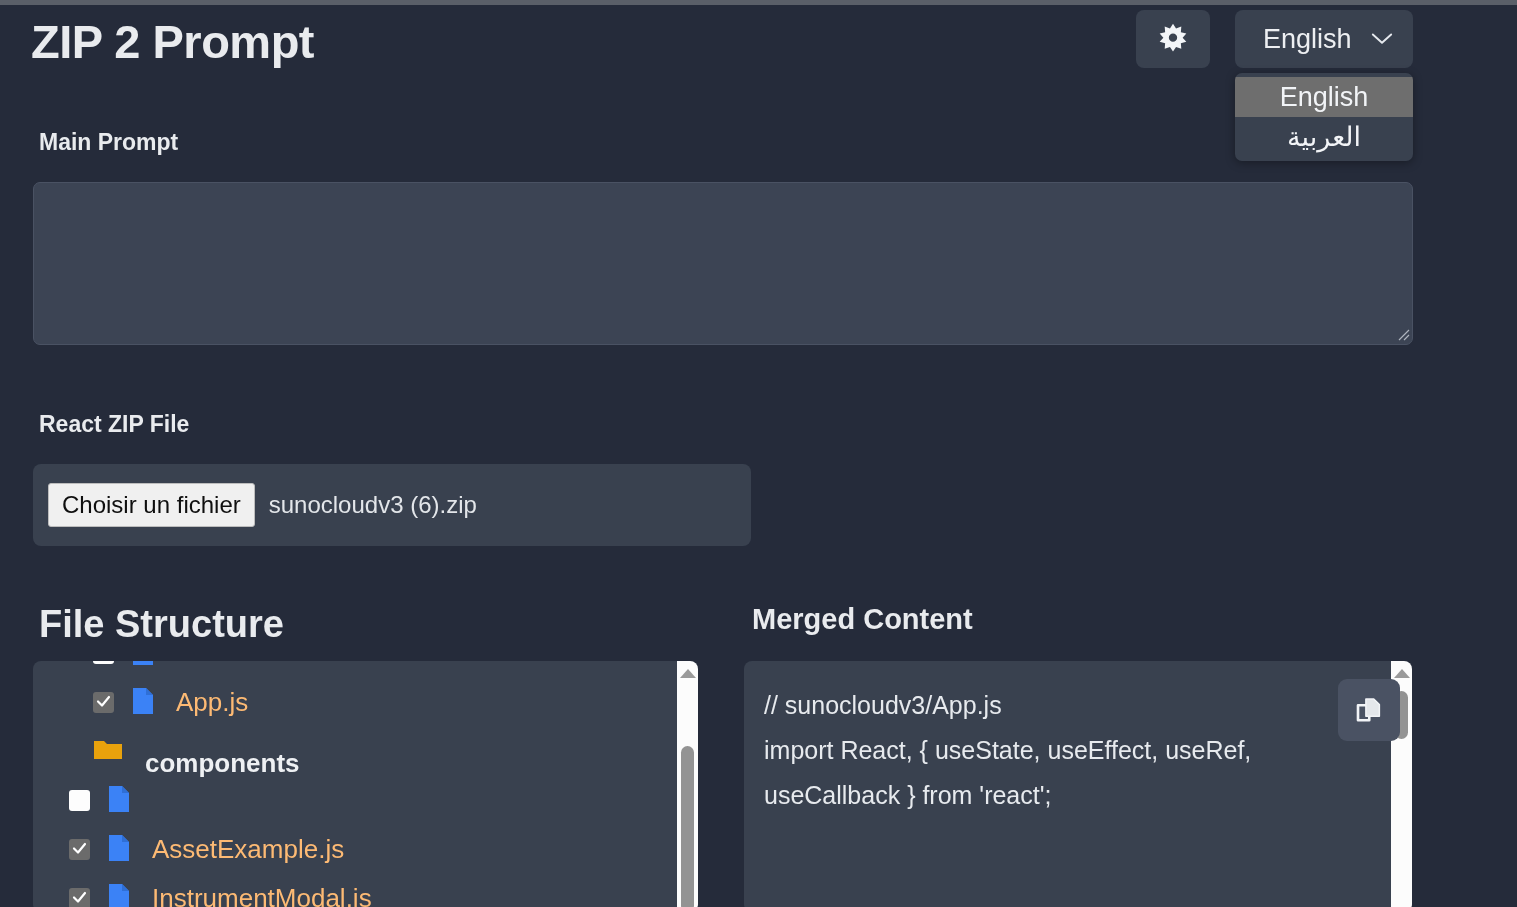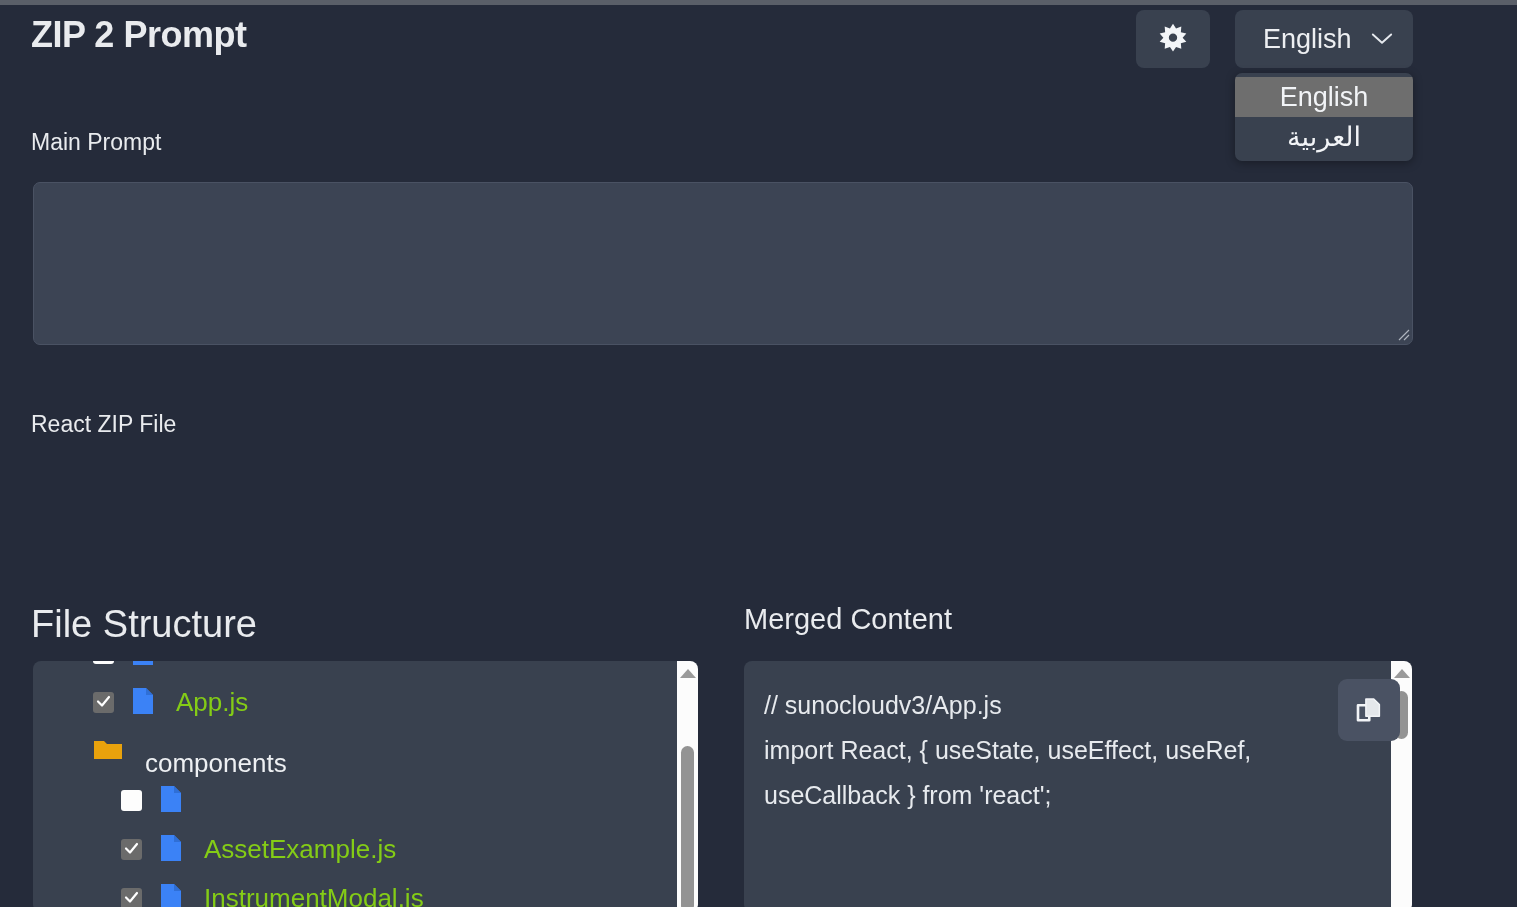--- a/index.html
+++ b/index.html
@@ -32,21 +32,21 @@
     width: 1517px;
     height: 902px;
     background: #252b3a;
   }
 
   
   .app-title {
     position: absolute;
     left: 31px;
     top: 9px;
-    font-size: 36px;
+    font-size: 47px;
     font-weight: bold;
     letter-spacing: -0.5px;
     color: #e9ebee;
     white-space: nowrap;
   }
 
   .settings-btn {
     position: absolute;
     left: 1136px;
     top: 5px;
@@ -104,23 +104,24 @@
     text-align: center;
     cursor: pointer;
   }
   .lang-opt.selected { background: #6e6e6e; }
   .lang-opt.rtl { direction: rtl; }
 
   
   .section-label {
     position: absolute;
     font-size: 23px;
-    font-weight: normal;
+    font-weight: bold;
     color: #e9ebee;
     white-space: nowrap;
+    margin-left: 8px;
   }
   .lbl-main-prompt { left: 31px; top: 124px; }
   .lbl-upload      { left: 31px; top: 406px; }
   .lbl-file-struct { left: 31px; top: 598px; font-size: 38px; }
   .lbl-merged      { left: 744px; top: 598px; font-size: 29px; }
 
   
   .prompt-box {
     position: absolute;
     left: 33px;
@@ -243,25 +244,25 @@
   .tree-row .cb .tick {
     position: absolute;
     left: 3px; top: 2px;
     width: 15px; height: 15px;
   }
   .file-icon { width: 22px; height: 28px; flex: none; margin-left: 18px; }
   .folder-icon { width: 30px; height: 24px; flex: none; }
   .tree-label {
     margin-left: 22px;
     font-size: 26px;
-    color: #84cc16;
-  }
-  .tree-label.folder { font-weight: normal; color: #eef0f3; margin-top: 23px; }
+    color: #fdba74;
+  }
+  .tree-label.folder { font-weight: bold; color: #eef0f3; margin-top: 23px; }
   .ind-1 { padding-left: 60px; }
-  .ind-2 { padding-left: 88px; align-items: center; }
+  .ind-2 { padding-left: 36px; align-items: center; }
 
   
   .merged-body {
     position: absolute;
     left: 0; top: 0;
     width: 647px;
     height: 251px;
     overflow: hidden;
     padding: 22px 26px 0 20px;
     font-size: 25px;
@@ -322,20 +323,24 @@
 
   <div class="section-label lbl-main-prompt">Main Prompt</div>
   <textarea class="prompt-box" placeholder="" style=""></textarea>
   <span class="resize-grip">
     <svg width="14" height="14" viewBox="0 0 14 14" aria-hidden="true">
       <path d="M13 3 L3 13 M13 8 L8 13" stroke="#aeb4be" stroke-width="1.2" fill="none"></path>
     </svg>
   </span>
 
   <div class="section-label lbl-upload">React ZIP File</div>
+  <div class="upload-box">
+    <button class="choose-file-btn">Choisir un fichier</button>
+    <span class="file-name">sunocloudv3 (6).zip</span>
+  </div>
 
   <div class="section-label lbl-file-struct">File Structure</div>
   <div class="panel panel-files">
     <div class="tree">
       <div class="tree-inner" id="tree-inner">
           <div class="tree-row ind-1">
             <span class="cb unchecked"></span>
             <span><svg class="file-icon" viewBox="0 0 22 28" aria-hidden="true">
                 <path d="M1 1h13l7 7v19H1z" fill="#3b82f6"></path>
                 <path d="M14 1v7h7" fill="#2f6fd6"></path>

